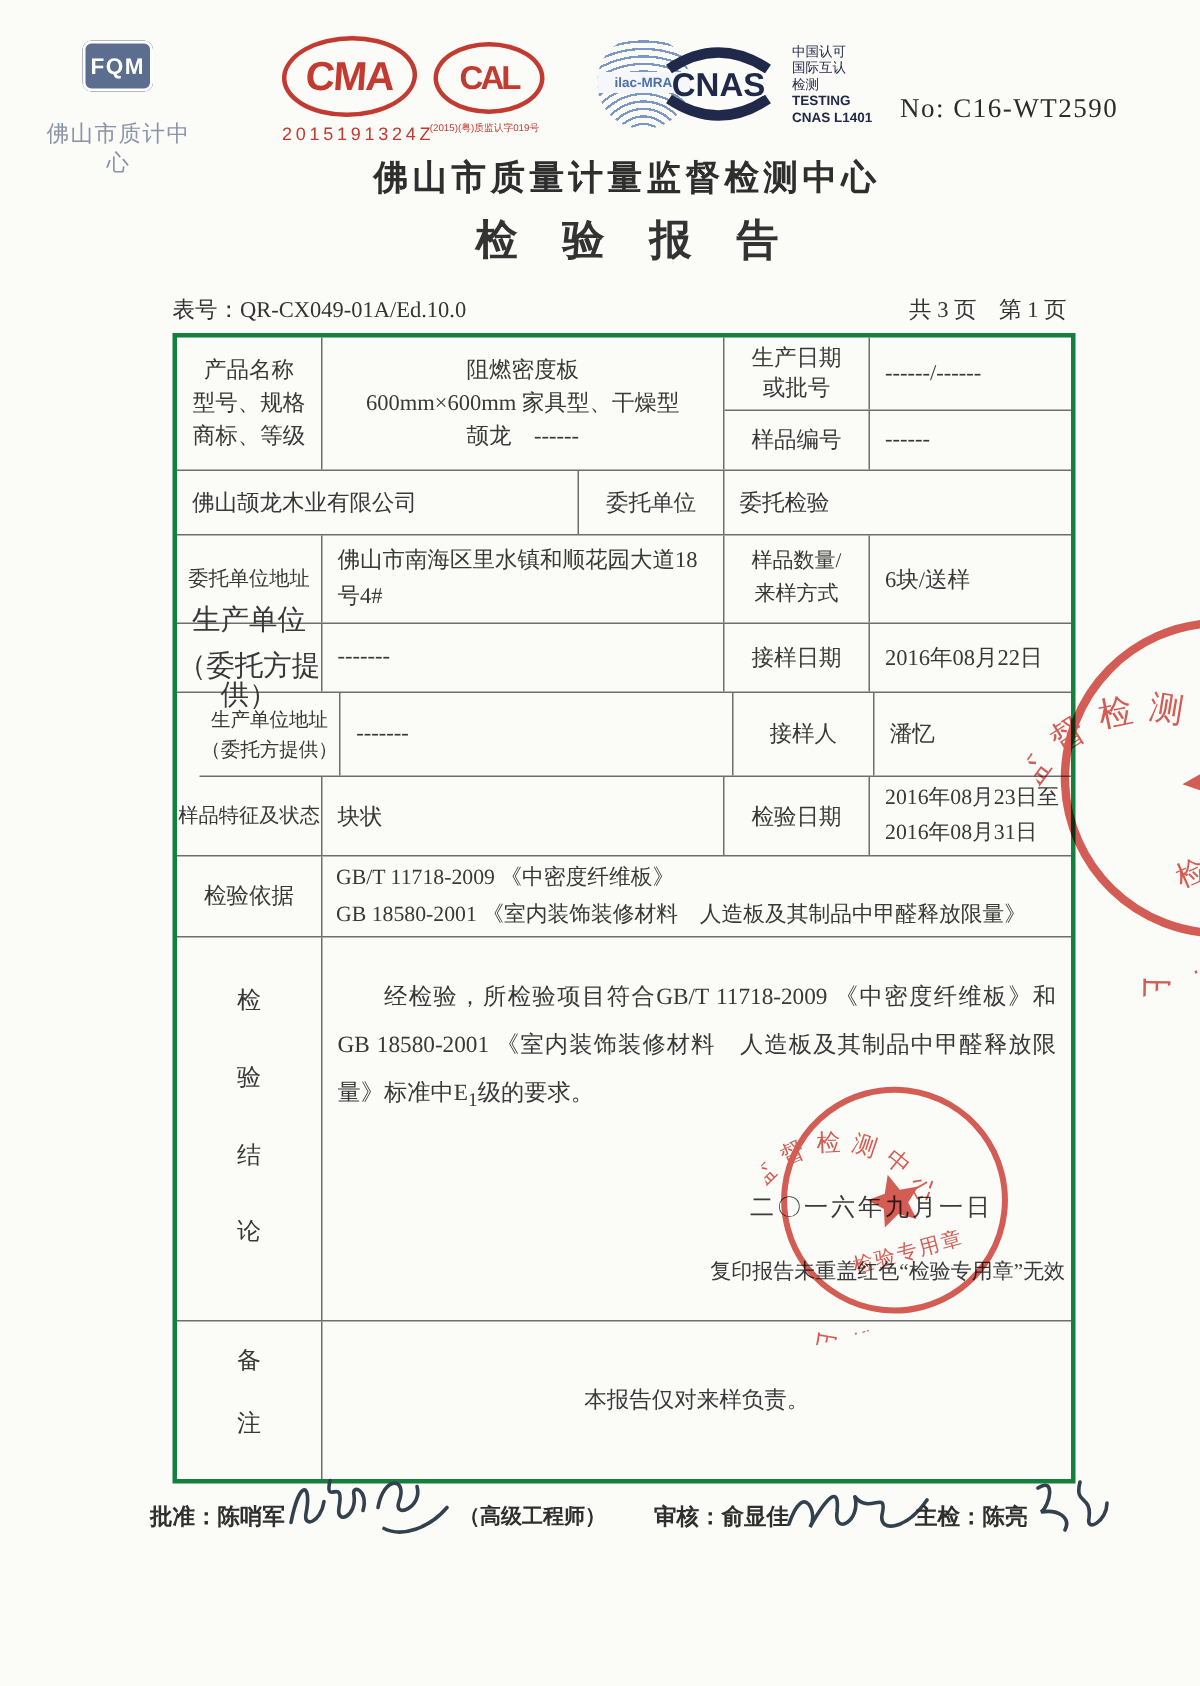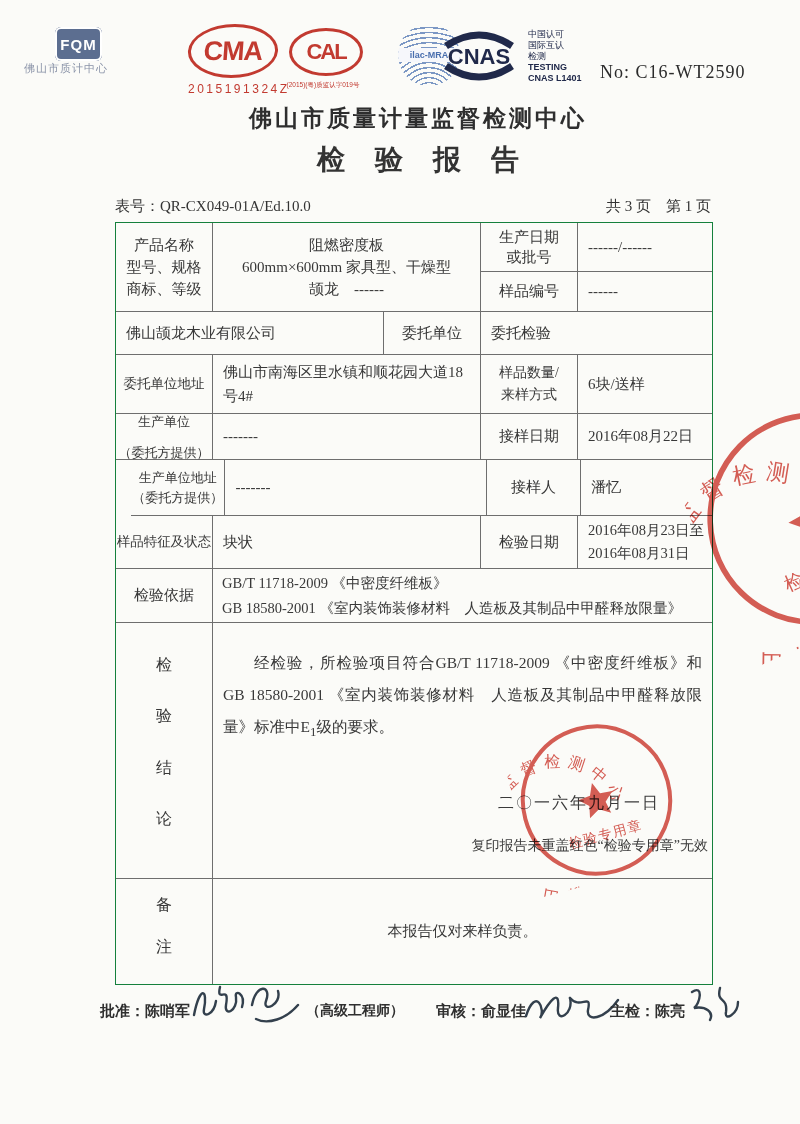--- a/index.html
+++ b/index.html
@@ -2,39 +2,39 @@
 <html><head>
 <meta charset="utf-8">
 <style>
   html,body{margin:0;padding:0;background:#e9e9e7;}
   .page{position:relative;width:800px;height:1124px;margin:0 auto;background:#fbfbf8;
         font-family:"Liberation Serif","DejaVu Serif",serif;color:#383838;overflow:hidden;padding-left:36px;}
   .abs{position:absolute;}
   
   .fqm-box{width:47px;height:34px;background:#5c6e90;border-radius:6px;display:flex;align-items:center;justify-content:center;
            color:#fff;font-family:"Liberation Sans",sans-serif;font-weight:bold;font-size:15px;letter-spacing:1px;box-shadow:inset 0 0 0 2px #fff, inset 0 0 0 3px #5c6e90;}
-  .fqm-org{width:110px;text-align:left;font-size:11px;color:#8a93a8;letter-spacing:1px;margin-top:0;margin-left:-31px;}
+  .fqm-org{width:110px;text-align:center;font-size:15px;color:#8a93a8;letter-spacing:1px;margin-top:19px;margin-left:-31px;}
   .ellipse-logo{border:3px solid #c23a30;border-radius:50%;display:flex;align-items:center;justify-content:center;
                 color:#c23a30;font-family:"Liberation Sans",sans-serif;font-weight:bold;}
   .cma{width:84px;height:48px;font-size:27px;letter-spacing:-1px;transform:skewX(-4deg);}
   .cal{width:68px;height:42px;font-size:22px;letter-spacing:-2px;}
   .logo-num{color:#c23a30;text-align:center;font-family:"Liberation Sans",sans-serif;}
   .ilac{width:62px;height:62px;border-radius:50%;position:relative;overflow:hidden;
         background:repeating-radial-gradient(circle at 50% 120%, #7b97c4 0 1.5px, #fbfbf8 1.5px 5px);}
   .ilac-band{position:absolute;left:0;top:24px;width:62px;height:14px;background:#f6f7fb;display:flex;align-items:center;justify-content:center;
              color:#4a6fae;font-family:"Liberation Sans",sans-serif;font-weight:bold;font-size:9px;letter-spacing:0;}
   .cnas-text{font-family:"Liberation Sans",sans-serif;color:#20294a;font-size:9px;line-height:11px;}
   .cnas-text .b{font-weight:bold;}
   .report-no{font-size:18px;color:#2b2b2b;letter-spacing:1px;}
   
   .org-title{left:0;top:103px;width:100%;text-align:center;font-size:23px;font-weight:600;letter-spacing:3px;color:#2e2e2e;}
   .report-title{left:0;top:141px;width:100%;text-align:center;font-size:28px;font-weight:700;letter-spacing:30px;text-indent:30px;color:#333;}
   .meta-row{left:115px;top:197px;width:596px;display:flex;justify-content:space-between;font-size:15px;color:#333;}
   
-  .tbl{left:115px;top:222px;width:596px;border:1px solid #15803d;box-sizing:content-box;font-size:15px;}
+  .tbl{left:115px;top:222px;width:596px;border:3px solid #15803d;box-sizing:content-box;font-size:15px;}
   .tr{display:flex;border-bottom:1px solid #6e6e6e;}
   .tr:last-child{border-bottom:none;}
   .td{box-sizing:border-box;border-right:1px solid #6e6e6e;display:flex;flex-direction:column;justify-content:center;}
   .td:last-child{border-right:none;}
   .c1{width:97px;}.c2{width:268px;}.c3{width:97px;}.c4{width:134px;}
   .c234{width:499px;}
   .lab{align-items:center;text-align:center;}
   .val{padding-left:10px;}
   .center{align-items:center;text-align:center;}
   .c34{width:231px;display:flex;flex-direction:column;}
@@ -141,21 +141,21 @@
       <div class="td lab c1 small">委托单位地址</div>
       <div class="td val c2" style="line-height:24px;padding-right:6px;">佛山市南海区里水镇和顺花园大道18号4#</div>
       <div class="td lab c3" style="line-height:22px;font-size:14px;">
         <div>样品数量/</div>
         <div>来样方式</div>
       </div>
       <div class="td val c4">6块/送样</div>
     </div>
 
     <div class="tr" style="height:45px;">
-      <div class="td lab c1" style="line-height:19px;font-size:13px;gap:12px;">
+      <div class="td lab c1" style="line-height:19px;font-size:19px;gap:12px;">
         <div>生产单位</div>
         <div>（委托方提供）</div>
       </div>
       <div class="td val c2">-------</div>
       <div class="td lab c3">接样日期</div>
       <div class="td val c4">2016年08月22日</div>
     </div>
 
     <div class="tr" style="height:55px;margin-left:15px;">
       <div class="td lab c1" style="line-height:20px;font-size:13px;">

